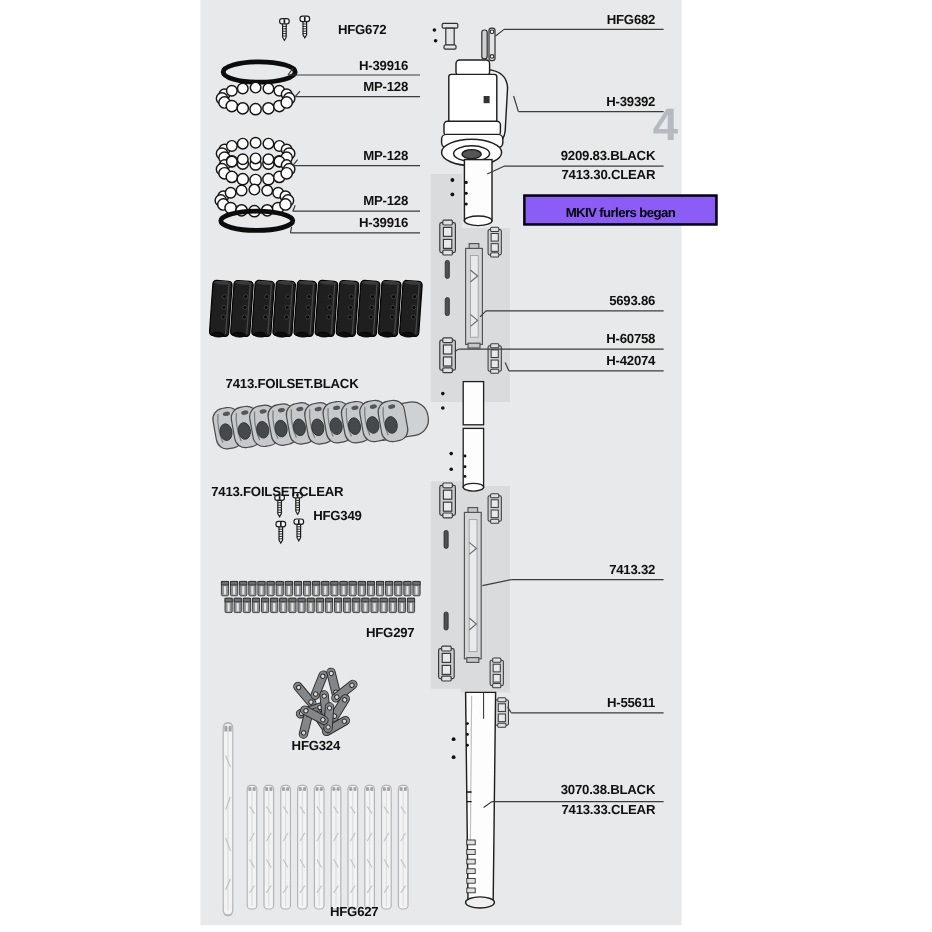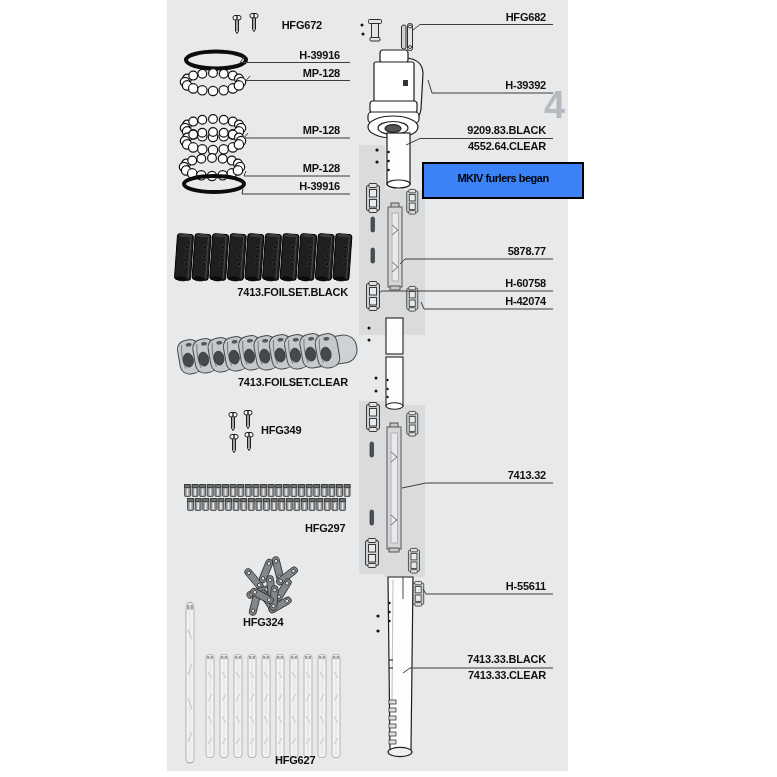--- a/index.html
+++ b/index.html
@@ -5,48 +5,48 @@
   html,body{margin:0;padding:0;background:#fff;}
   #stage{position:relative;width:777px;height:777px;background:#fff;overflow:hidden;
          font-family:"Liberation Sans",sans-serif;}
   #panel{position:absolute;left:167px;top:0;width:401px;height:771px;background:#e8e9ea;}
   #watermark{position:absolute;left:544px;top:86px;font:bold 38px/1 "Liberation Sans",sans-serif;
              color:#b5bac0;letter-spacing:-1px;}
   svg.art{position:absolute;left:0;top:0;}
   .lbl{position:absolute;font:bold 11px/13px "Liberation Sans",sans-serif;letter-spacing:-0.2px;
        color:#101010;white-space:nowrap;}
   .lbl.ra{text-align:right;}
-  .ctr{text-align:right;}
+  .ctr{text-align:left;margin-top:28px;}
   
   #l-hfg672{right:455px;top:19px}
   #l-h39916-top{right:437px;top:49px}
   #l-mp128-top{right:437px;top:67px}
   #l-mp128-mid{right:437px;top:124px}
   #l-mp128-low{right:437px;top:162px}
   #l-h39916-low{right:437px;top:180px}
   #l-foilset-black{left:188px;top:286px;width:160px}
-  #l-foilset-clear{left:188px;top:376px;width:160px}
+  #l-foilset-clear{left:176px;top:376px;width:160px}
   #l-hfg349{left:261px;top:424px}
   #l-hfg297{left:305px;top:522px}
   #l-hfg324{left:243px;top:616px}
   #l-hfg627{left:275px;top:754px}
   
   #l-hfg682{right:231px;top:11px}
   #l-h39392{right:231px;top:79px}
   #l-741330b{right:231px;top:124px}
   #l-741330c{right:231px;top:140px}
   #l-741331{right:231px;top:245px}
   #l-h42073{right:231px;top:277px}
   #l-h42074{right:231px;top:295px}
   #l-741332{right:231px;top:469px}
   #l-h39756{right:231px;top:580px}
   #l-741333b{right:231px;top:653px}
   #l-741333c{right:231px;top:669px}
-  #note{position:absolute;left:422px;top:162px;width:158px;background:#3b82f6;border:2px solid #000;
-        padding:6px 0 11px;}
+  #note{position:absolute;left:436px;top:162px;width:158px;background:#8b5cf6;border:2px solid #000;
+        padding:6px 0 0;}
   #note .nline{font:bold 11px/16px "Liberation Sans",sans-serif;letter-spacing:-0.5px;
         text-align:center;color:#000;white-space:nowrap;}
 </style>
 </head>
 <body>
 
 <div id="stage">
   <div id="panel"></div>
   <div id="watermark">4</div>
 
@@ -398,25 +398,25 @@
   <div class="lbl ra" id="l-h39916-low">H-39916</div>
   <div class="lbl ctr" id="l-foilset-black">7413.FOILSET.BLACK</div>
   <div class="lbl ctr" id="l-foilset-clear">7413.FOILSET.CLEAR</div>
   <div class="lbl" id="l-hfg349">HFG349</div>
   <div class="lbl" id="l-hfg297">HFG297</div>
   <div class="lbl" id="l-hfg324">HFG324</div>
   <div class="lbl" id="l-hfg627">HFG627</div>
   <div class="lbl ra" id="l-hfg682">HFG682</div>
   <div class="lbl ra" id="l-h39392">H-39392</div>
   <div class="lbl ra" id="l-741330b">9209.83.BLACK</div>
-  <div class="lbl ra" id="l-741330c">4552.64.CLEAR</div>
-  <div class="lbl ra" id="l-741331">5878.77</div>
+  <div class="lbl ra" id="l-741330c">7413.30.CLEAR</div>
+  <div class="lbl ra" id="l-741331">5693.86</div>
   <div class="lbl ra" id="l-h42073">H-60758</div>
   <div class="lbl ra" id="l-h42074">H-42074</div>
   <div class="lbl ra" id="l-741332">7413.32</div>
   <div class="lbl ra" id="l-h39756">H-55611</div>
-  <div class="lbl ra" id="l-741333b">7413.33.BLACK</div>
+  <div class="lbl ra" id="l-741333b">3070.38.BLACK</div>
   <div class="lbl ra" id="l-741333c">7413.33.CLEAR</div>
 
   <div id="note">
     <div class="nline">MKIV furlers began</div>
   </div>
 </div>
 
 </body></html>

